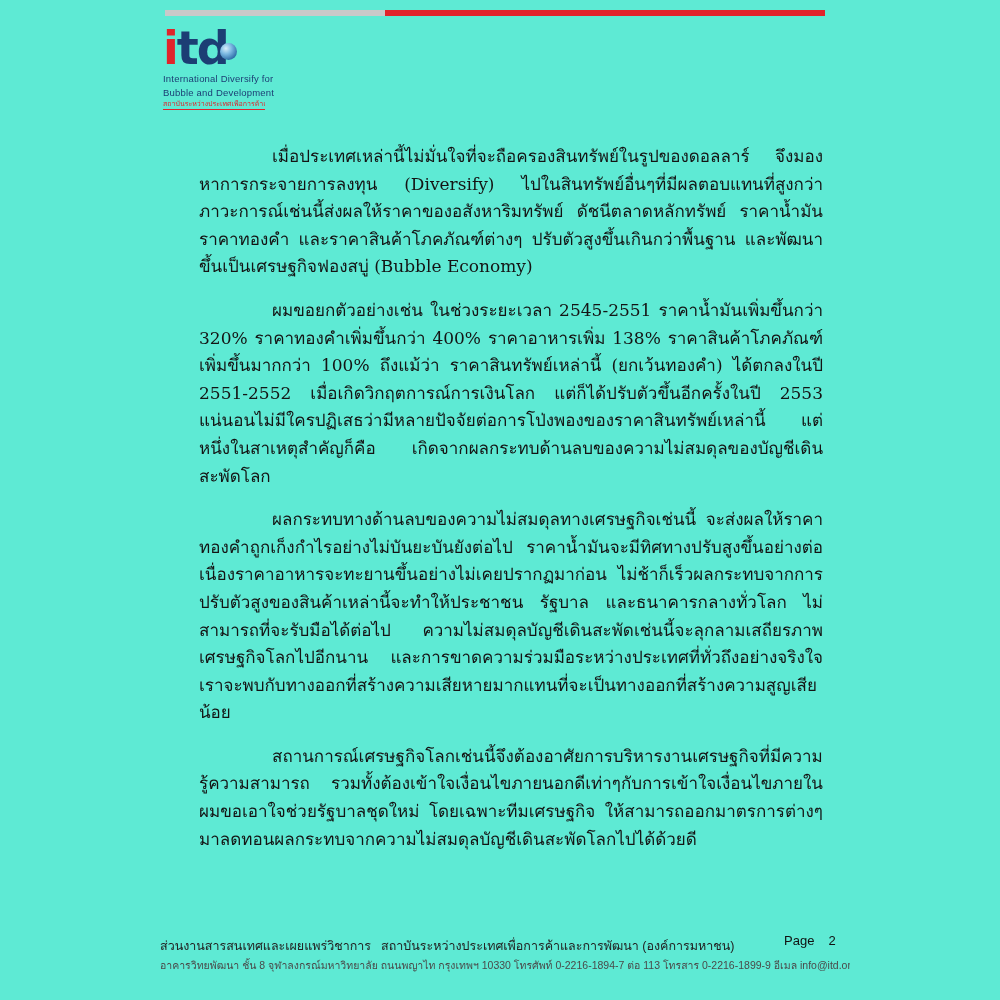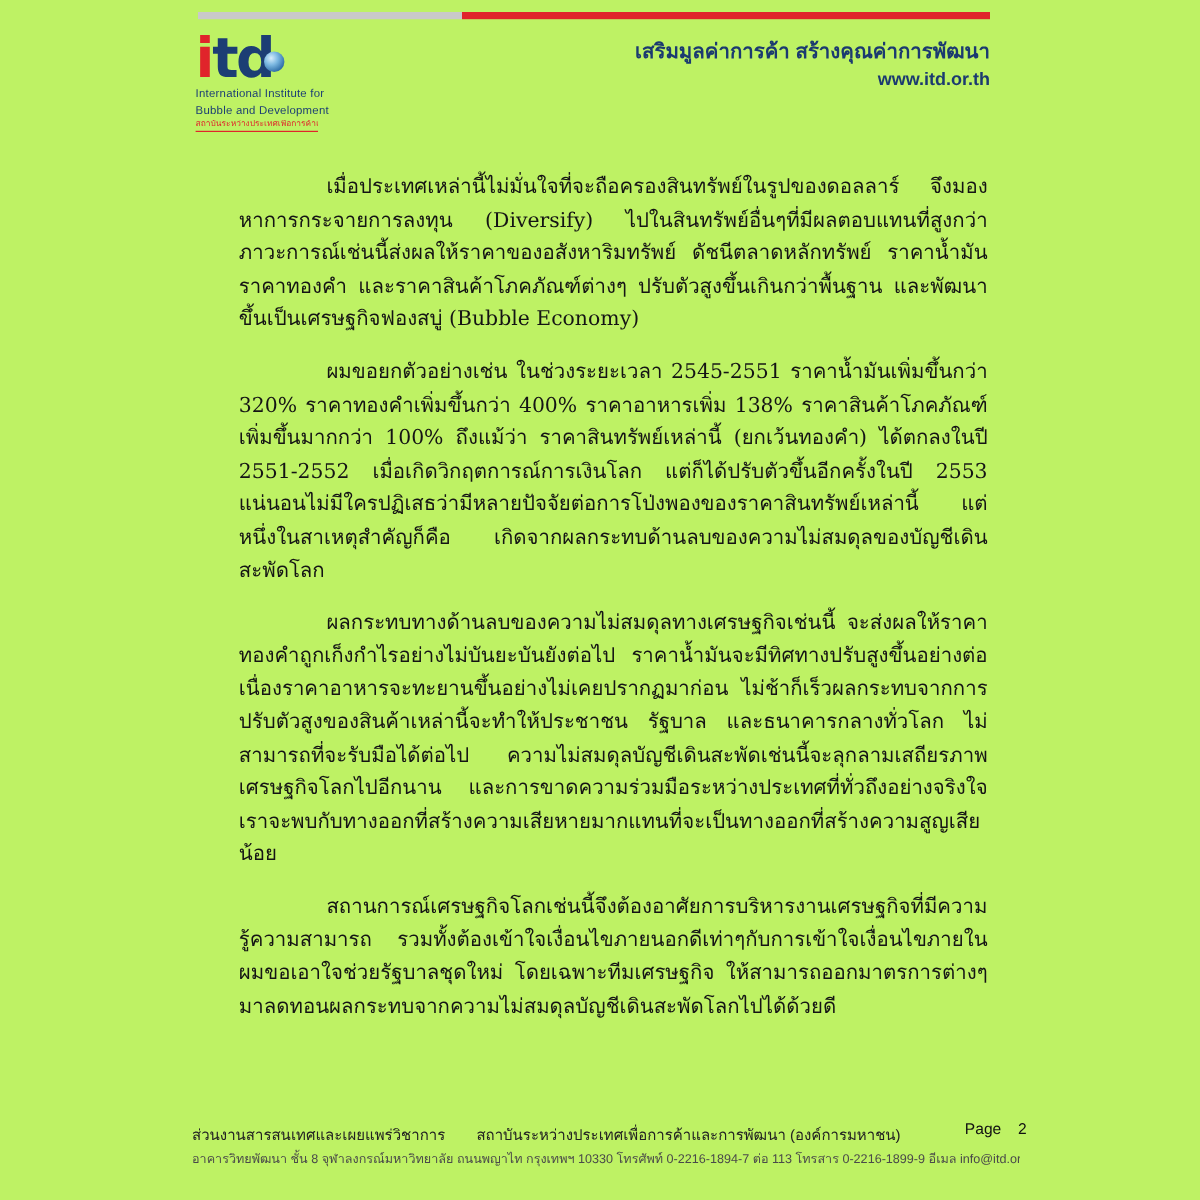--- a/index.html
+++ b/index.html
@@ -1,19 +1,19 @@
 <!DOCTYPE html>
 <html><head>
 <meta charset="utf-8">
 <style>
   * { margin: 0; padding: 0; box-sizing: border-box; }
   html, body { width: 1000px; height: 1000px; background: #ffffff; }
   body { font-family: "Liberation Sans", "DejaVu Sans", sans-serif; position: relative; overflow: hidden; }
 
-  .page { position: absolute; inset: 0; background: #bef264; }
+  .page { position: absolute; inset: 0; background: #5eead4; }
 
   
   .bar-gray { position: absolute; left: 165px; top: 10px; width: 220px; height: 6px; background: #c9c9c9; }
   .bar-red  { position: absolute; left: 385px; top: 10px; width: 440px; height: 6px; background: #e0242b; }
 
   
   .logo-block { position: absolute; left: 163px; top: 26px; width: 190px; }
   .logo-word { position: relative; font-weight: 800; font-size: 46px; line-height: 44px; letter-spacing: -2px; font-family: "DejaVu Sans", sans-serif; }
   .logo-i  { color: #e0242b; }
   .logo-td { color: #1c3e74; }
@@ -30,48 +30,44 @@
   
   .doc-body { position: absolute; left: 183px; top: 127px; width: 656px;
               font-family: "DejaVu Serif", "Liberation Serif", serif;
               font-size: 17px; line-height: 27.6px; color: #141414;
               text-align: justify; text-align-last: start; }
   .doc-body p { text-indent: 73px; margin: 16px; }
 
   
   .footer-line1 { position: absolute; left: 160px; top: 936px; width: 600px;
                   font-size: 12.5px; color: #222; white-space: nowrap; }
-  .footer-line1 .dept { margin-right: 26px; }
-  .page-indicator { position: absolute; left: 804px; top: 933px; font-size: 13px; color: #111; }
+  .footer-line1 .dept { margin-right: 10px; }
+  .page-indicator { position: absolute; left: 784px; top: 933px; font-size: 13px; color: #111; }
   .page-indicator .num { margin-left: 14px; }
   .footer-line2 { position: absolute; left: 160px; top: 957px; width: 690px;
                   font-size: 10.5px; color: #4a4a4a; white-space: nowrap; overflow: hidden; }
 </style>
 </head>
 <body>
 
 <div class="page">
 
   <div class="bar-gray"></div>
   <div class="bar-red"></div>
 
   <div class="logo-block">
     <div class="logo-word">
       <span class="logo-i">i</span><span class="logo-td">td</span>
       <span class="globe"></span>
     </div>
-    <div class="logo-sub">International Institute for</div>
+    <div class="logo-sub">International Diversify for</div>
     <div class="logo-sub">Bubble and Development</div>
     <div class="logo-thai">สถาบันระหว่างประเทศเพื่อการค้าและการพัฒนา (องค์การมหาชน)</div>
   </div>
 
-  <div class="header-right">
-    <div class="tagline">เสริมมูลค่าการค้า สร้างคุณค่าการพัฒนา</div>
-    <div class="website">www.itd.or.th</div>
-  </div>
 
   <div class="doc-body">
     <p>เมื่อประเทศเหล่านี้ไม่มั่นใจที่จะถือครองสินทรัพย์ในรูปของดอลลาร์ จึงมองหาการกระจายการลงทุน (Diversify) ไปในสินทรัพย์อื่นๆที่มีผลตอบแทนที่สูงกว่า ภาวะการณ์เช่นนี้ส่งผลให้ราคาของอสังหาริมทรัพย์ ดัชนีตลาดหลักทรัพย์ ราคาน้ำมัน ราคาทองคำ และราคาสินค้าโภคภัณฑ์ต่างๆ ปรับตัวสูงขึ้นเกินกว่าพื้นฐาน และพัฒนาขึ้นเป็นเศรษฐกิจฟองสบู่ (Bubble Economy)</p>
     <p>ผมขอยกตัวอย่างเช่น ในช่วงระยะเวลา 2545-2551 ราคาน้ำมันเพิ่มขึ้นกว่า 320% ราคาทองคำเพิ่มขึ้นกว่า 400% ราคาอาหารเพิ่ม 138% ราคาสินค้าโภคภัณฑ์เพิ่มขึ้นมากกว่า 100% ถึงแม้ว่า ราคาสินทรัพย์เหล่านี้ (ยกเว้นทองคำ) ได้ตกลงในปี 2551-2552 เมื่อเกิดวิกฤตการณ์การเงินโลก แต่ก็ได้ปรับตัวขึ้นอีกครั้งในปี 2553 แน่นอนไม่มีใครปฏิเสธว่ามีหลายปัจจัยต่อการโป่งพองของราคาสินทรัพย์เหล่านี้ แต่หนึ่งในสาเหตุสำคัญก็คือ เกิดจากผลกระทบด้านลบของความไม่สมดุลของบัญชีเดินสะพัดโลก</p>
     <p>ผลกระทบทางด้านลบของความไม่สมดุลทางเศรษฐกิจเช่นนี้ จะส่งผลให้ราคาทองคำถูกเก็งกำไรอย่างไม่บันยะบันยังต่อไป ราคาน้ำมันจะมีทิศทางปรับสูงขึ้นอย่างต่อเนื่องราคาอาหารจะทะยานขึ้นอย่างไม่เคยปรากฏมาก่อน ไม่ช้าก็เร็วผลกระทบจากการปรับตัวสูงของสินค้าเหล่านี้จะทำให้ประชาชน รัฐบาล และธนาคารกลางทั่วโลก ไม่สามารถที่จะรับมือได้ต่อไป ความไม่สมดุลบัญชีเดินสะพัดเช่นนี้จะลุกลามเสถียรภาพเศรษฐกิจโลกไปอีกนาน และการขาดความร่วมมือระหว่างประเทศที่ทั่วถึงอย่างจริงใจ เราจะพบกับทางออกที่สร้างความเสียหายมากแทนที่จะเป็นทางออกที่สร้างความสูญเสียน้อย</p>
     <p>สถานการณ์เศรษฐกิจโลกเช่นนี้จึงต้องอาศัยการบริหารงานเศรษฐกิจที่มีความรู้ความสามารถ รวมทั้งต้องเข้าใจเงื่อนไขภายนอกดีเท่าๆกับการเข้าใจเงื่อนไขภายใน ผมขอเอาใจช่วยรัฐบาลชุดใหม่ โดยเฉพาะทีมเศรษฐกิจ ให้สามารถออกมาตรการต่างๆมาลดทอนผลกระทบจากความไม่สมดุลบัญชีเดินสะพัดโลกไปได้ด้วยดี</p>
   </div>
 
   <div class="footer-line1">
     <span class="dept">ส่วนงานสารสนเทศและเผยแพร่วิชาการ</span><span>สถาบันระหว่างประเทศเพื่อการค้าและการพัฒนา (องค์การมหาชน)</span>

